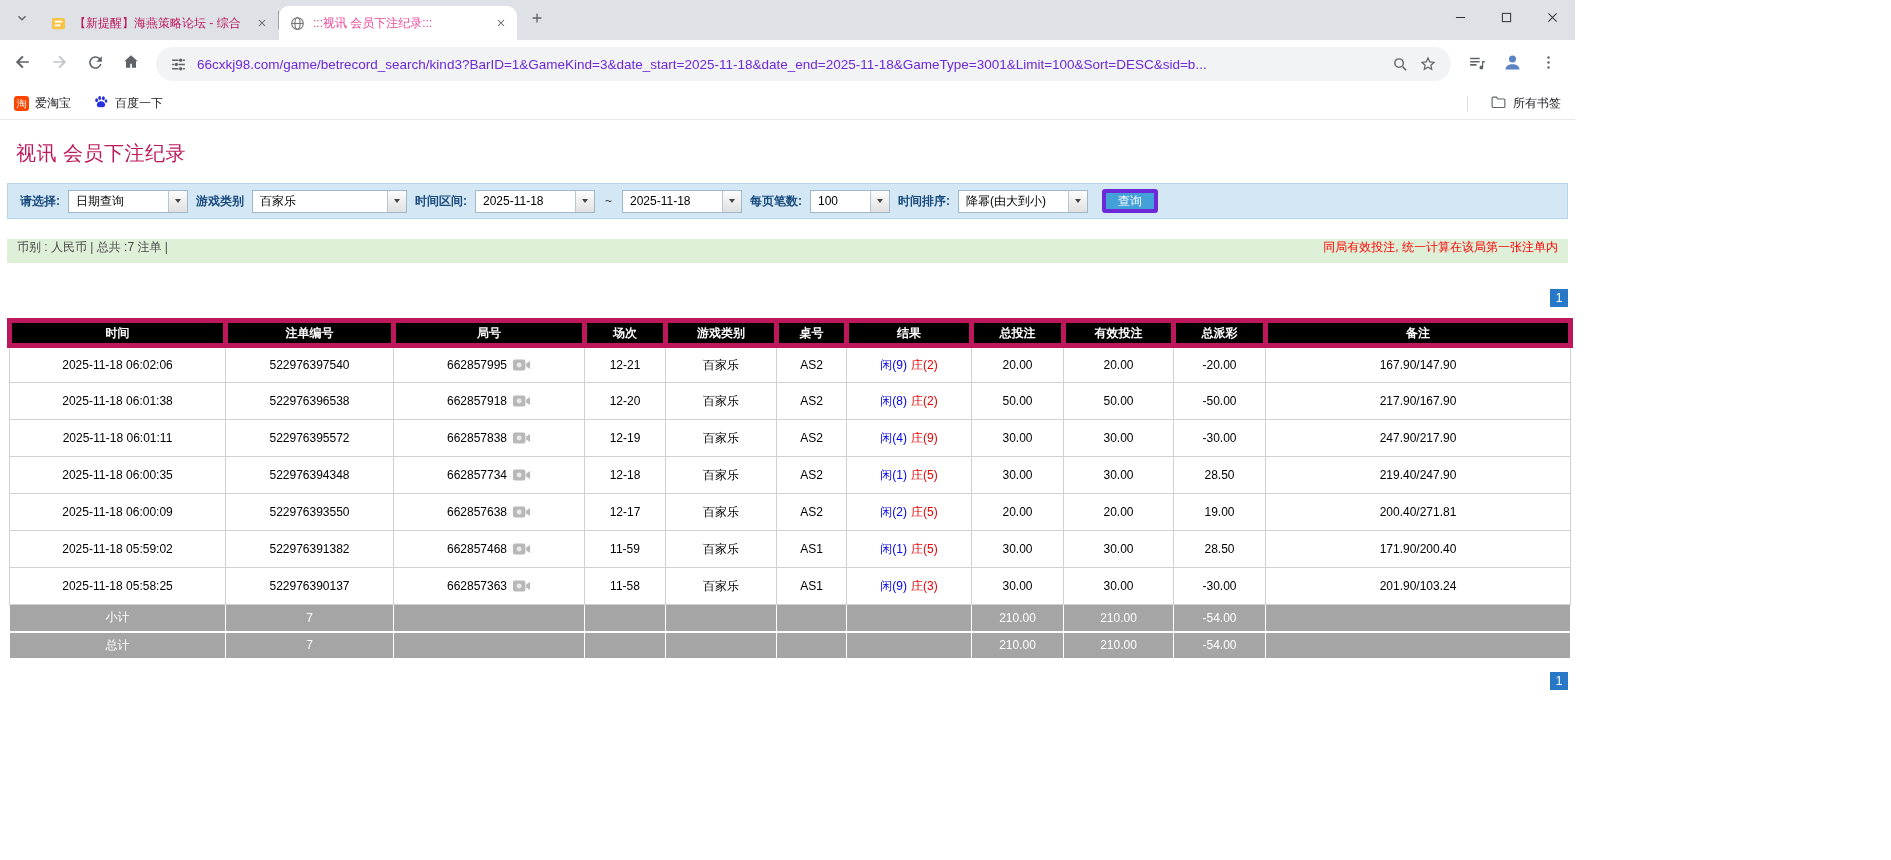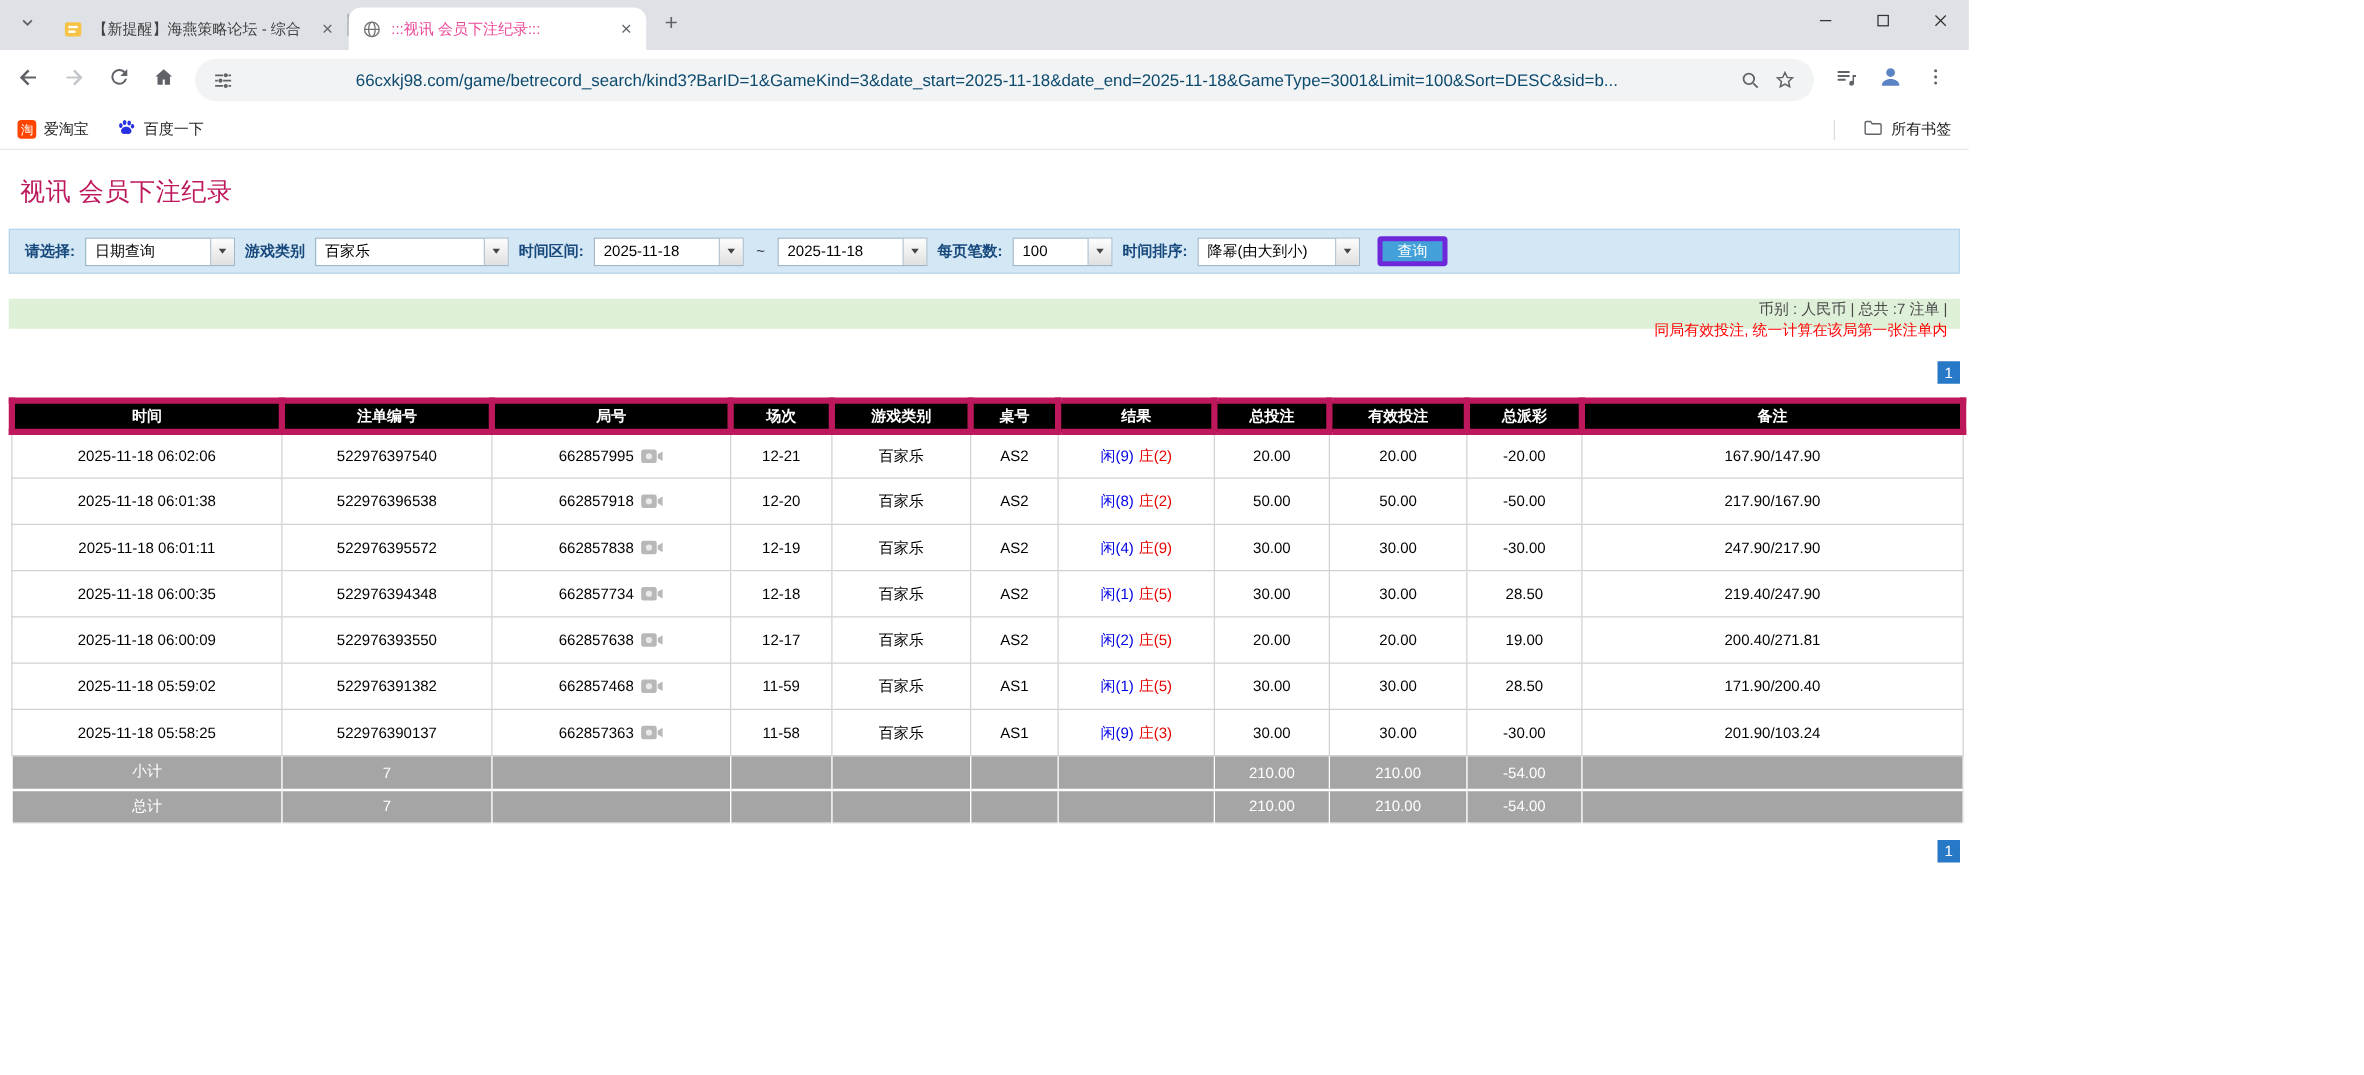--- a/index.html
+++ b/index.html
@@ -6,36 +6,36 @@
   html,body { background:#fff; }
   body { font-family:"Liberation Sans","DejaVu Sans",sans-serif; }
   .screen { position:relative; width:1891px; height:860px; background:#fff; overflow:hidden; }
   .browser { position:absolute; left:0; top:0; width:1575px; height:860px; background:#fff; }
 
   
   .tabbar { position:relative; display:flex; align-items:flex-end; height:40px; background:#dee1e6; padding-left:8px; }
   .tab-search-btn { width:28px; height:28px; border-radius:50%; align-self:center; margin-right:4px;
     display:flex; align-items:center; justify-content:center; flex:none; }
   .tab { width:238px; height:34px; display:flex; align-items:center; gap:8px; padding:0 8px 0 10px;
-    font-size:12px; color:#404040; border-radius:10px 10px 0 0; flex:none; min-width:0; }
+    font-size:12px; color:#be185d; border-radius:10px 10px 0 0; flex:none; min-width:0; }
   .tab.active { background:#fff; color:#ec4899; }
   .tab-title { flex:1; overflow:hidden; white-space:nowrap; }
   .tab-divider { width:1px; height:18px; background:#9aa0a6; align-self:center; flex:none; }
   .tab-close { width:16px; height:16px; flex:none; display:flex; align-items:center; justify-content:center; }
   .favicon { width:16px; height:16px; flex:none; display:flex; align-items:center; justify-content:center; }
   .new-tab-btn { width:28px; height:28px; align-self:center; margin-left:6px; display:flex; align-items:center; justify-content:center; border-radius:50%; }
   .win-controls { position:absolute; right:0; top:0; height:36px; display:flex; }
   .win-btn { width:46px; height:36px; display:flex; align-items:center; justify-content:center; }
 
   
   .toolbar { display:flex; align-items:center; height:48px; padding:0 10px 0 6px; gap:2px; background:#fff; }
   .nav-btn { width:34px; height:34px; border-radius:50%; display:flex; align-items:center; justify-content:center; flex:none; }
   .url-pill { flex:1; height:34px; background:#f1f3f4; border-radius:17px; display:flex; align-items:center;
     padding:0 14px; gap:10px; margin:0 6px; min-width:0; }
-  .url-text { flex:1; font-size:13.5px; color:#0c4a6e; white-space:nowrap; overflow:hidden;text-align:center; }
+  .url-text { flex:1; font-size:13.5px; color:#6d28d9; white-space:nowrap; overflow:hidden; }
   .pill-icon { flex:none; display:flex; align-items:center; justify-content:center; }
 
   
   .bookmarks-bar { display:flex; align-items:center; height:32px; padding:0 14px; gap:22px; background:#fff;
     border-bottom:1px solid #e6e8ea; font-size:12px; color:#202124; }
   .bm-item { display:flex; align-items:center; gap:6px; white-space:nowrap; }
   .bm-spacer { flex:1; }
   .bm-divider { width:1px; height:16px; background:#dadce0; }
   .tb-ico { width:15px; height:15px; background:#ff4400; color:#fff; font-size:10px; border-radius:3px;
     display:flex; align-items:center; justify-content:center; }
@@ -50,22 +50,22 @@
   .combo { display:flex; align-items:stretch; height:23px; border:1px solid #9fb8ca; background:#fff; flex:none; }
   .combo-val { display:flex; align-items:center; padding:0 7px; color:#000; flex:1; white-space:nowrap; overflow:hidden; }
   .combo-btn { width:19px; background:linear-gradient(#fdfdfd,#e0e0e0); border-left:1px solid #b6c6d2;
     display:flex; align-items:center; justify-content:center; }
   .caret { width:0; height:0; border-left:3.5px solid transparent; border-right:3.5px solid transparent; border-top:4.5px solid #444; }
   .w-select{width:120px} .w-game{width:155px} .w-date{width:120px} .w-per{width:80px} .w-sort{width:130px}
   .tilde { color:#333; margin:0 2px; }
   .search-btn { height:24px; padding:0 12px; background:#43a0d8; border:4px solid #6d28d9; border-radius:3px;
     color:#fff; font-size:12px; display:flex; align-items:center; margin-left:6px; white-space:nowrap; }
 
-  .summary-bar { margin-top:20px; height:24px; background:#dff0d8; display:flex; align-items:flex-end;
-    justify-content:space-between; padding:0 10px; font-size:12px; color:#4a4a4a;flex-direction:column; }
+  .summary-bar { margin-top:20px; height:24px; background:#dff0d8; display:flex; align-items:flex-start;
+    justify-content:space-between; padding:0 10px; font-size:12px; color:#4a4a4a; }
   .notice { color:#ff0000; white-space:nowrap; }
 
   .pagi { display:flex; justify-content:flex-end; margin:26px 0 11px; }
   .pagi.bottom { margin:13px 0 0; }
   .page-btn { min-width:18px; height:18px; background:#2878c8; color:#fff; font-size:12px;
     display:flex; align-items:center; justify-content:center; padding:0 4px; }
 
   table.records { width:100%; border-collapse:collapse; table-layout:fixed; font-size:12px; }
   .records thead th { background:#000; color:#fff; font-weight:700; height:25px; border:5px solid #be185d; text-align:center; }
   .records tbody td { height:37px; border:1px solid #d2d2d2; text-align:center; color:#000; background:#fff; }

